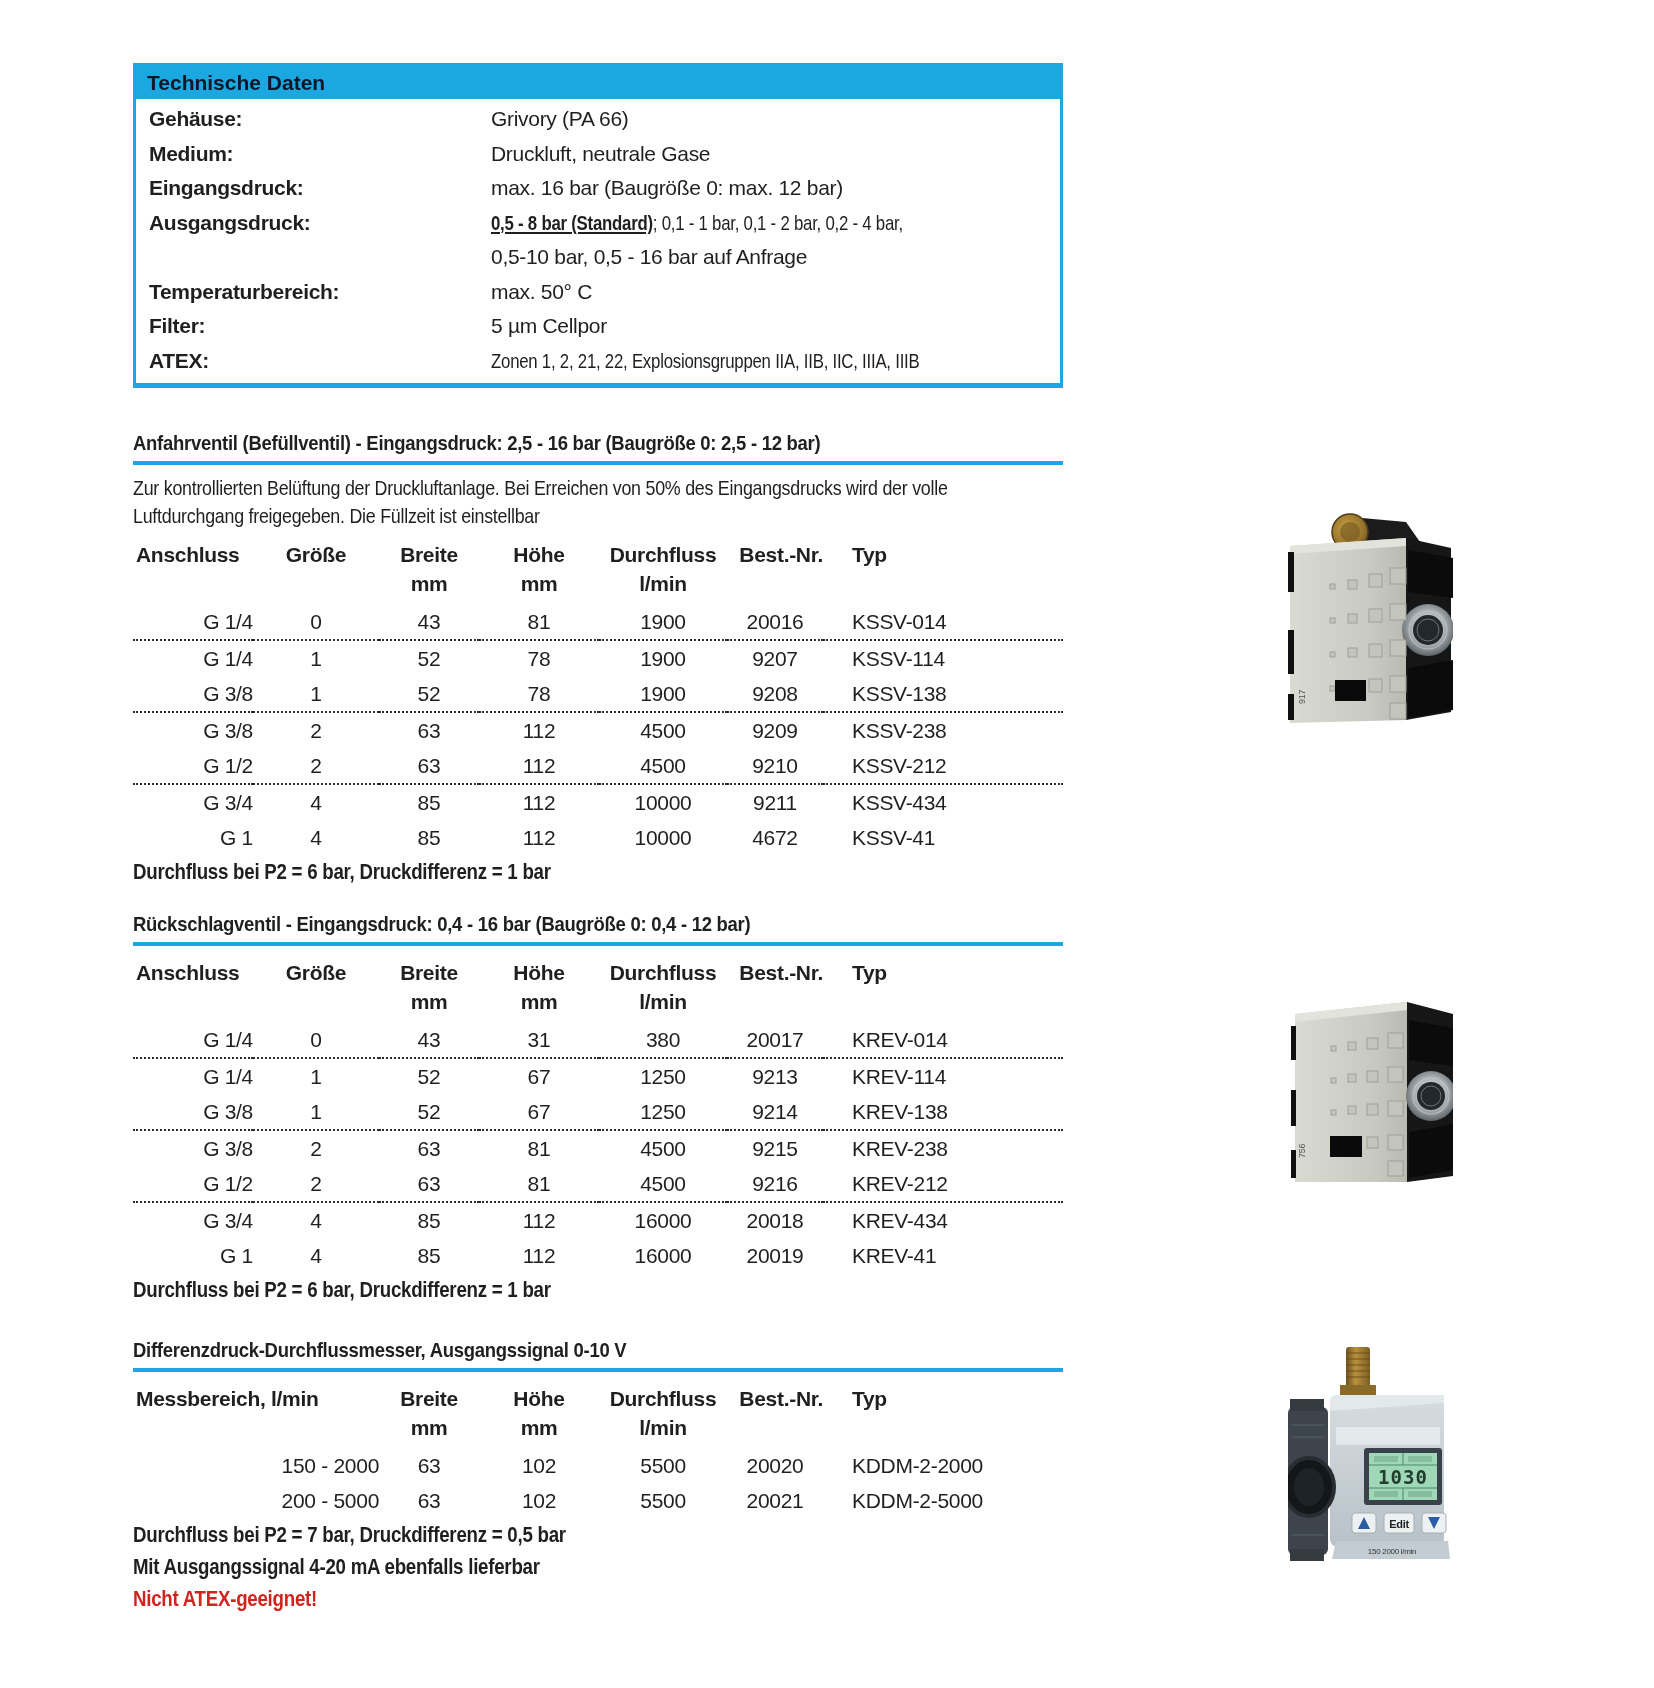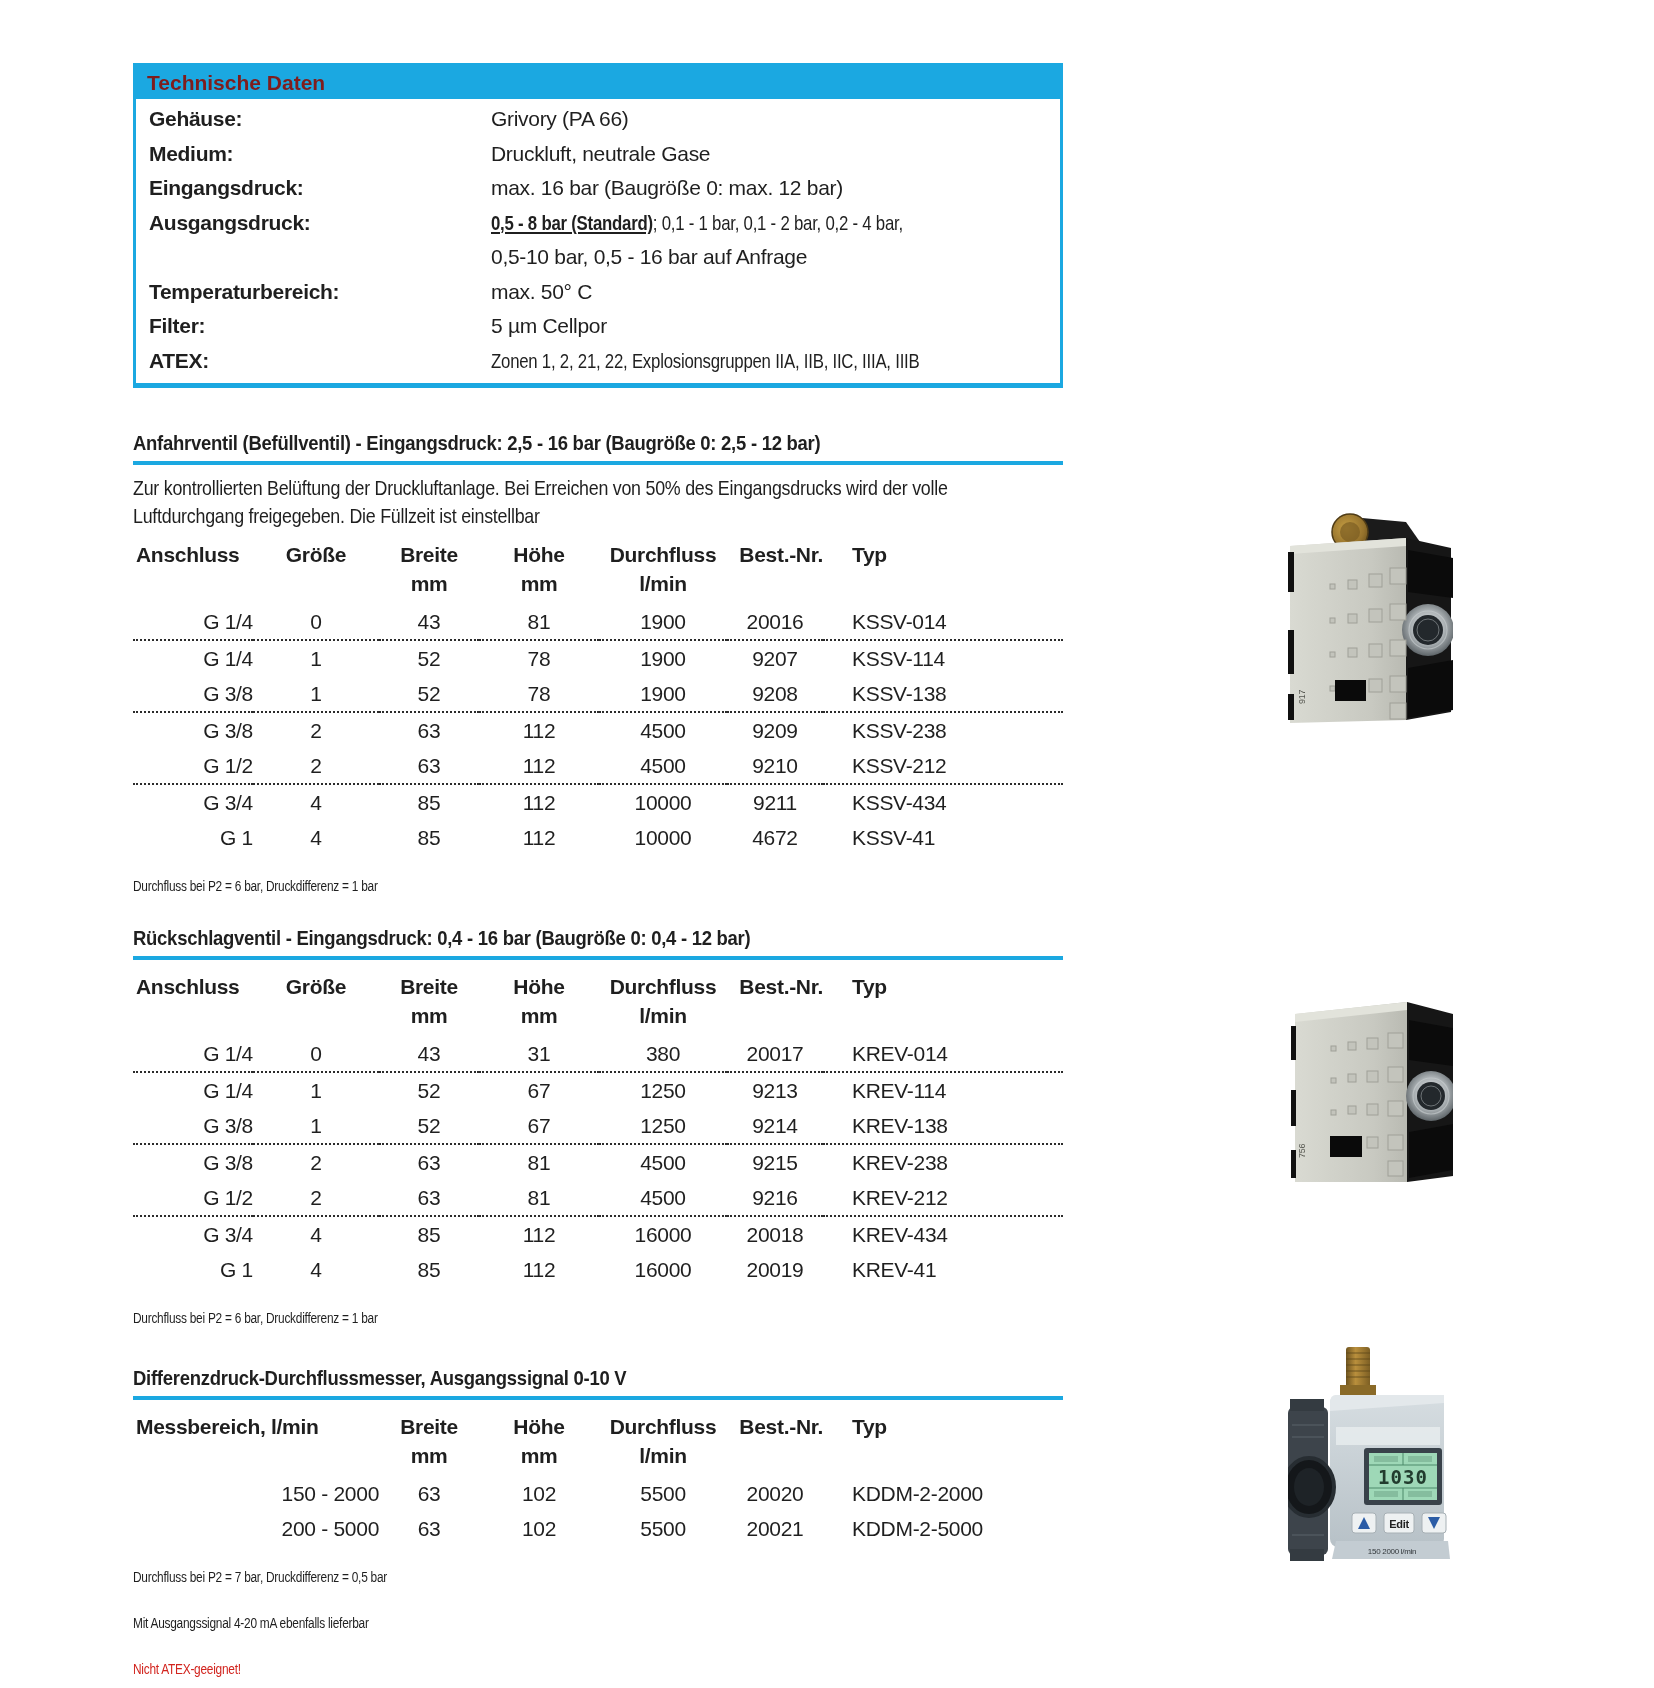--- a/index.html
+++ b/index.html
@@ -20,21 +20,21 @@
 
   
   .sq80,.sq85,.sq88{display:inline-block;white-space:nowrap;transform-origin:0 50%;}
   .sq80{transform:scaleX(.80);}
   .sq85{transform:scaleX(.85);}
   .sq88{transform:scaleX(.88);}
 
   
   .tech-table{border:3px solid var(--accent);border-bottom-width:5px;width:930px;}
   .tech-header{
-    background:var(--accent);color:#7f1d1d;font-weight:bold;font-size:21px;
+    background:var(--accent);color:#0f172a;font-weight:bold;font-size:21px;
     line-height:33px;height:33px;padding-left:11px;letter-spacing:0;
   }
   .tech-body{padding:3px 0 5px;}
   .tech-row{display:flex;font-size:21px;line-height:34.5px;}
   .tech-label{width:355px;padding-left:13px;font-weight:bold;flex:none;}
   .tech-value{flex:1;}
   .hl{font-weight:bold;text-decoration:underline;}
 
   
   .section{margin-top:42px;}
@@ -52,21 +52,21 @@
   col.c4{width:120px;}col.c5{width:128px;}col.c6{width:96px;}col.c7{width:240px;}
   table.spec th{font-weight:bold;text-align:center;vertical-align:top;padding:4px 0 6px;line-height:29px;}
   table.spec th.a-left{text-align:left;padding-left:3px;}
   table.spec th.a-right{text-align:right;}
   table.spec th .th-unit{font-weight:bold;line-height:29px;}
   table.spec td{height:35px;line-height:35px;text-align:center;padding:0;}
   table.spec td.a-left{text-align:right;padding-left:3px;}
   table.spec td.a-right{}
   table.spec td.typ,table.spec th.typ{text-align:left;padding-left:29px;}
   tr.dotted td{border-bottom:2px dotted #2b2b2b;}
-  .table-footnote{font-weight:normal;font-size:14px;line-height:30px;margin-top:16px;}
+  .table-footnote{font-weight:bold;font-size:22px;line-height:30px;margin-top:2px;}
   .warning{color:var(--red);}
 
   
   table.analyse{width:930px;border-collapse:collapse;table-layout:fixed;margin-top:38px;font-size:21px;}
   table.analyse td{height:30px;line-height:30px;padding:0;}
 
   
   .fig{position:absolute;}
   .fig1{left:1288px;top:508px;width:165px;height:215px;}
   .fig2{left:1287px;top:998px;width:166px;height:184px;}

